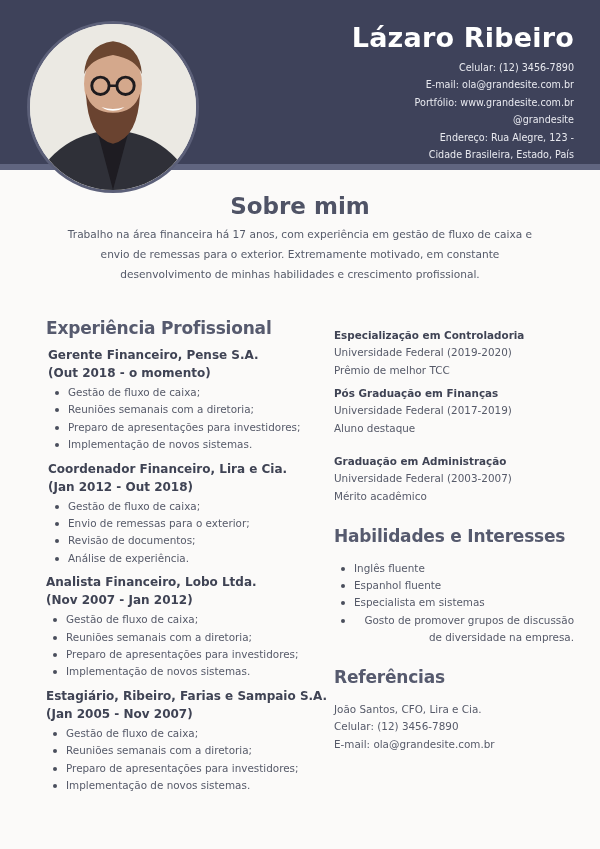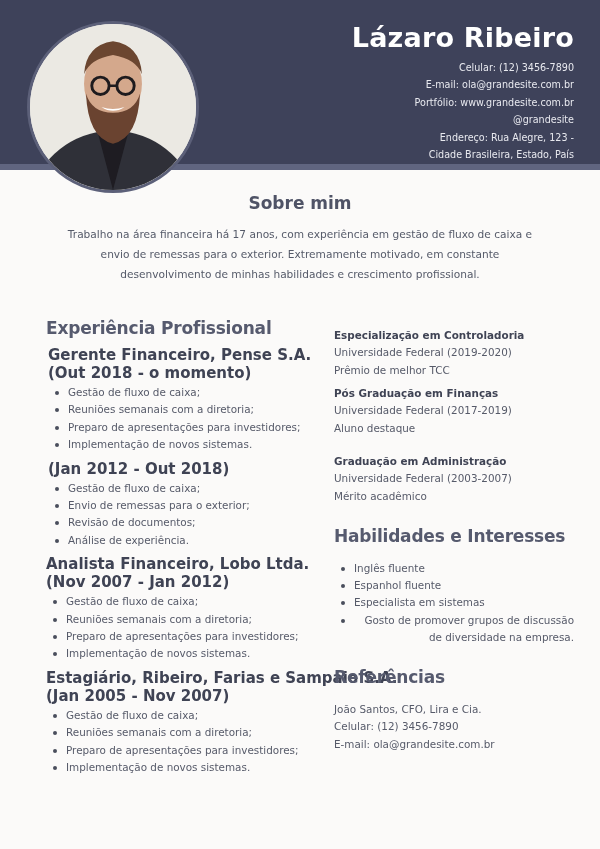--- a/index.html
+++ b/index.html
@@ -9,29 +9,29 @@
   .header-strip { position:absolute; left:0; top:164px; width:600px; height:6px; background:#606580; }
   .photo { position:absolute; left:27px; top:21px; width:172px; height:172px; border-radius:50%;
            border:3px solid #5c6079; background:#ecebe6; overflow:hidden; box-sizing:border-box; }
   .photo svg { width:100%; height:100%; display:block; }
   .name { position:absolute; right:26px; top:22px; color:#ffffff; font-family:"DejaVu Sans", sans-serif;
           font-weight:bold; font-size:27px; letter-spacing:0.2px; text-align:right; }
   .contact { position:absolute; right:26px; top:59px; width:300px; text-align:right; color:#e8e9ef;
              font-size:9.6px; line-height:17.4px; }
   .contact div { white-space:nowrap; }
   .about-title { position:absolute; left:0; top:193px; width:600px; text-align:center;
-                 font-weight:bold; font-size:17px; color:#4f5366; }
+                 font-weight:bold; font-size:23px; color:#4f5366; }
   .about-text { position:absolute; left:62px; top:224px; width:476px; text-align:center;
                 font-size:10.6px; line-height:20px; color:#555a69; }
   .col { position:absolute; top:318px; }
   .col-left { left:46px; width:270px; }
   .col-right { left:334px; width:250px; }
   .section-title { font-weight:bold; font-size:17px; color:#565a6e; margin:0; line-height:20px; letter-spacing:-0.2px; }
   .job { margin-left:2px; }
-  .job-title, .job-date { font-weight:bold; font-size:15px; color:#3f4354; line-height:18px; white-space:nowrap; }
+  .job-title, .job-date { font-weight:bold; font-size:12px; color:#3f4354; line-height:18px; white-space:nowrap; }
   ul { margin:2px; padding:0; list-style:none; }
   li.bullet { position:relative; padding-left:18px; font-size:10.4px; line-height:17.4px; color:#565a69; white-space:nowrap; }
   li.bullet::before { content:""; position:absolute; left:5px; top:7px; width:4px; height:4px; border-radius:50%; background:#4a4e5d; }
   .edu-title { font-weight:bold; font-size:10.4px; color:#3f4354; line-height:18px; white-space:nowrap; }
   .edu-line { font-size:10.4px; line-height:17.6px; color:#565a69; white-space:nowrap; }
   .ref-line { font-size:10.4px; line-height:17.6px; color:#565a69; white-space:nowrap; }
   li.wrap { white-space:normal;text-align:right; }
 </style>
 </head>
 <body>
@@ -83,20 +83,21 @@
     <div class="job-date">(Out 2018 - o momento)</div>
     <ul>
       <li class="bullet">Gestão de fluxo de caixa;</li>
       <li class="bullet">Reuniões semanais com a diretoria;</li>
       <li class="bullet">Preparo de apresentações para investidores;</li>
       <li class="bullet">Implementação de novos sistemas.</li>
     </ul>
   </div>
 
   <div class="job" style="margin-top:6px;">
+    <div class="job-title">Coordenador Financeiro, Lira e Cia.</div>
     <div class="job-date">(Jan 2012 - Out 2018)</div>
     <ul>
       <li class="bullet">Gestão de fluxo de caixa;</li>
       <li class="bullet">Envio de remessas para o exterior;</li>
       <li class="bullet">Revisão de documentos;</li>
       <li class="bullet">Análise de experiência.</li>
     </ul>
   </div>
 
   <div class="job" style="margin-top:6px; margin-left:0;">

